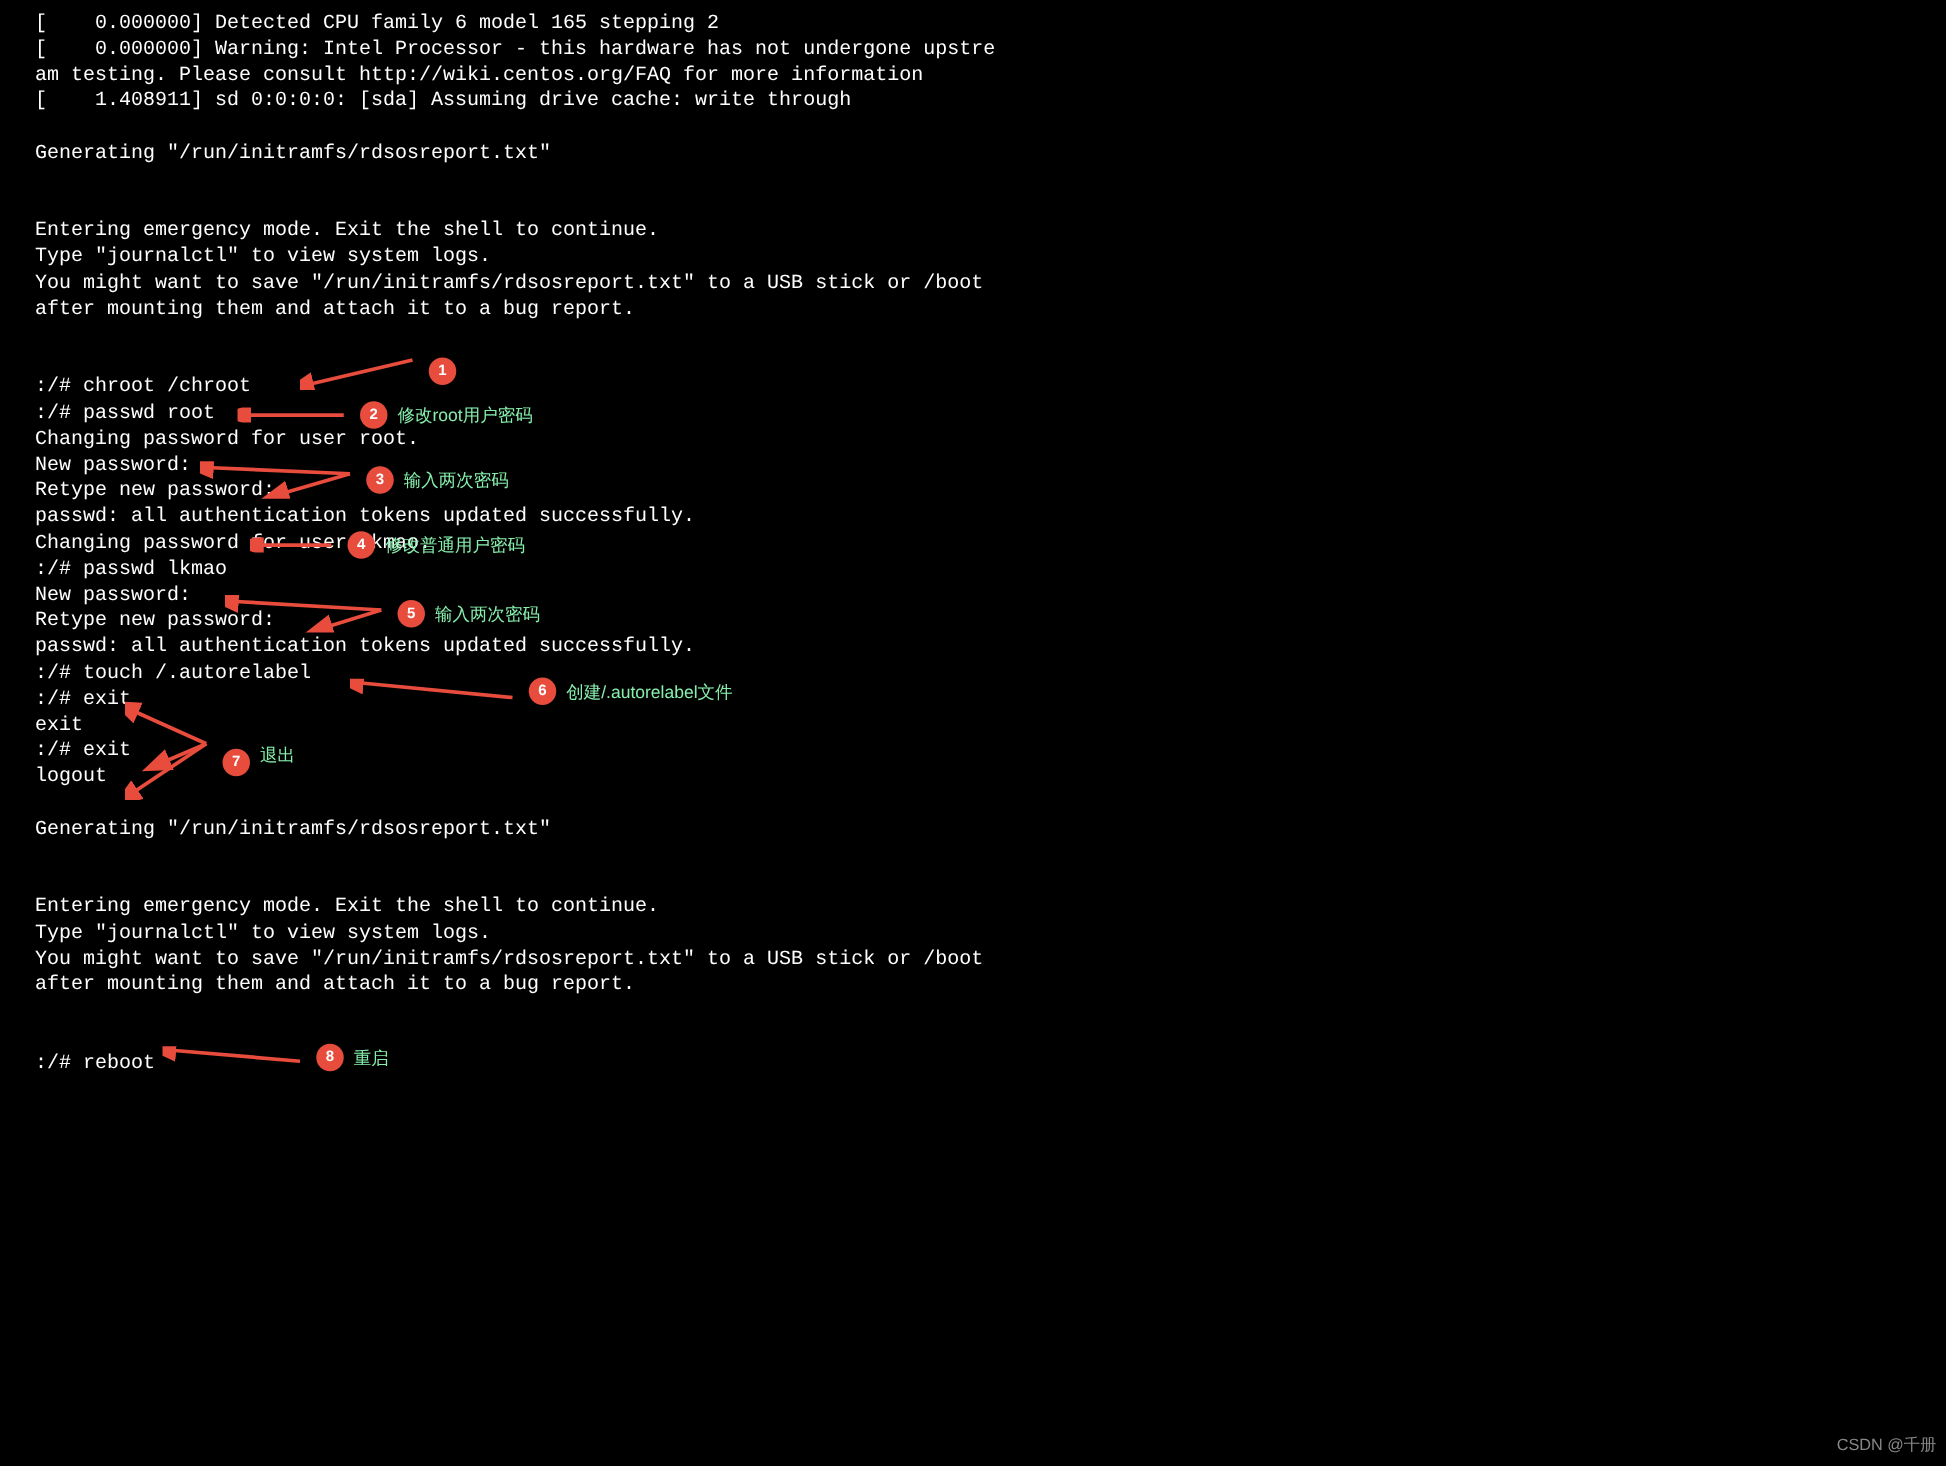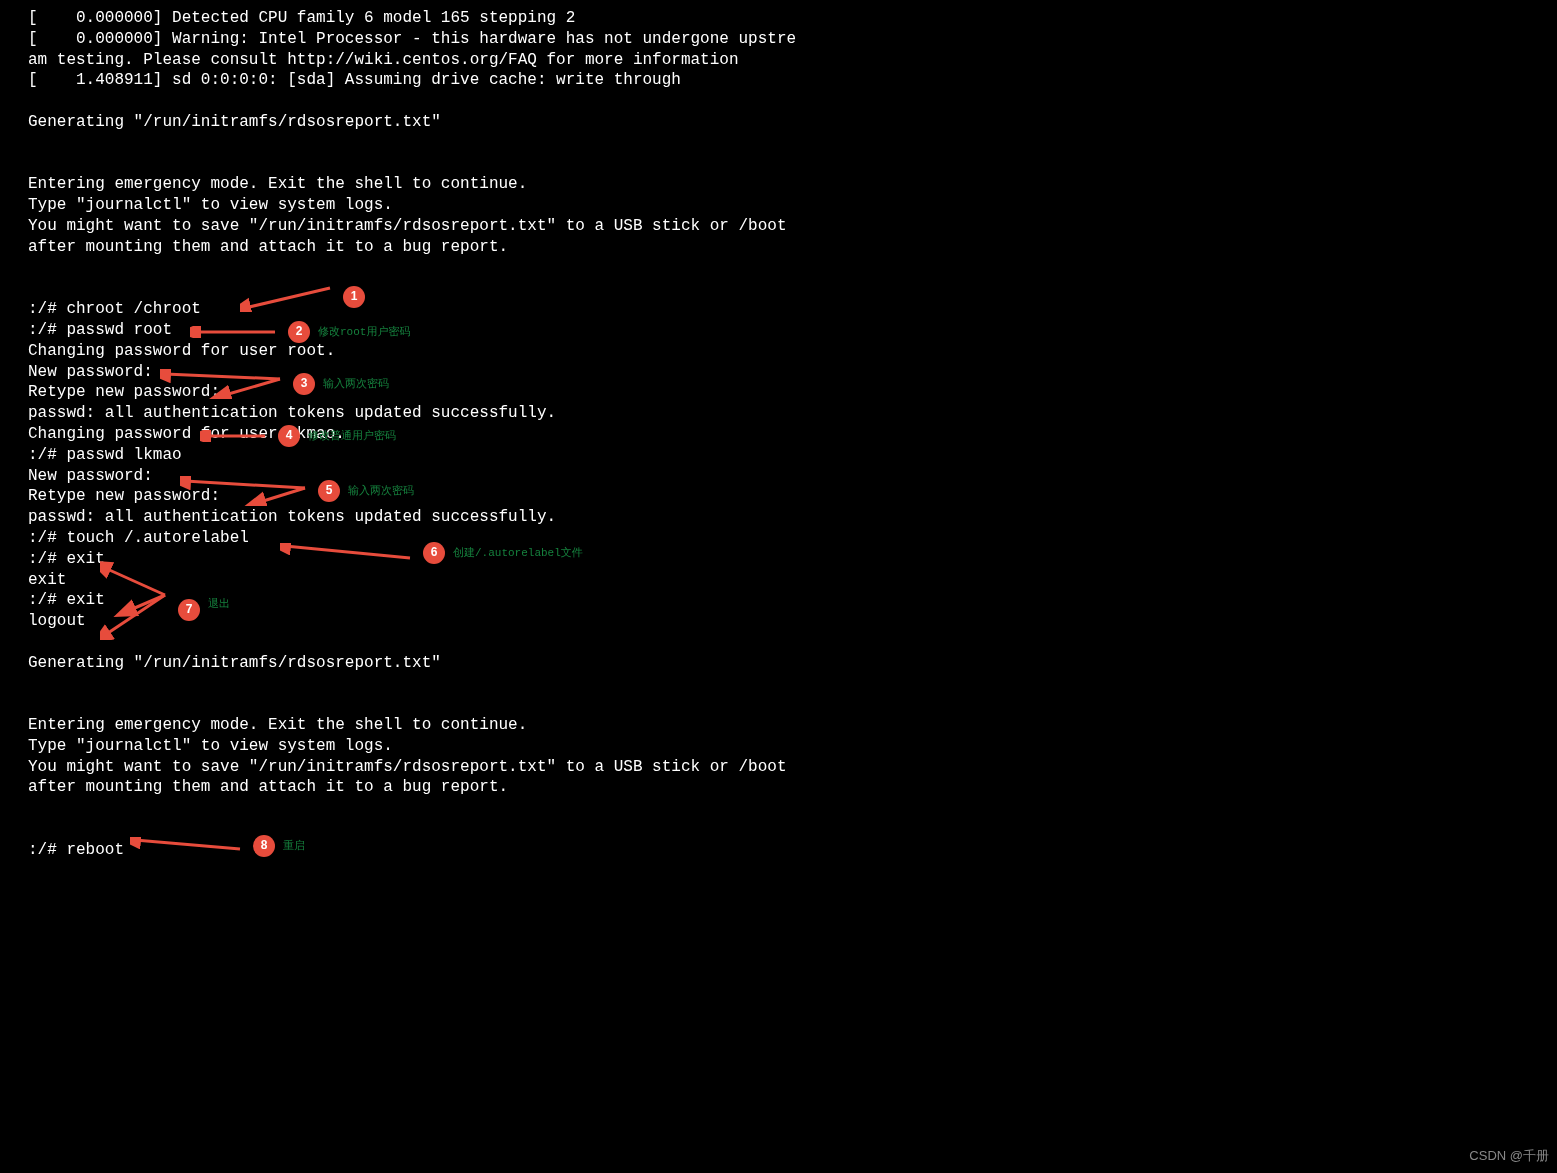--- a/index.html
+++ b/index.html
@@ -43,23 +43,23 @@
       height: 22px;
       border-radius: 50%;
       display: inline-flex;
       align-items: center;
       justify-content: center;
       font-size: 12px;
       font-family: Arial, sans-serif;
       font-weight: bold;
     }
     .label {
-      color: #15803d;
-      font-family: Liberation Mono, monospace;
-      font-size: 11px;
+      color: #86efac;
+      font-family: Liberation Sans, sans-serif;
+      font-size: 14px;
       white-space: nowrap;
     }
     .watermark {
       position: absolute;
       bottom: 8px;
       right: 8px;
       color: #888;
       font-size: 13px;
       font-family: Arial, sans-serif;
     }

